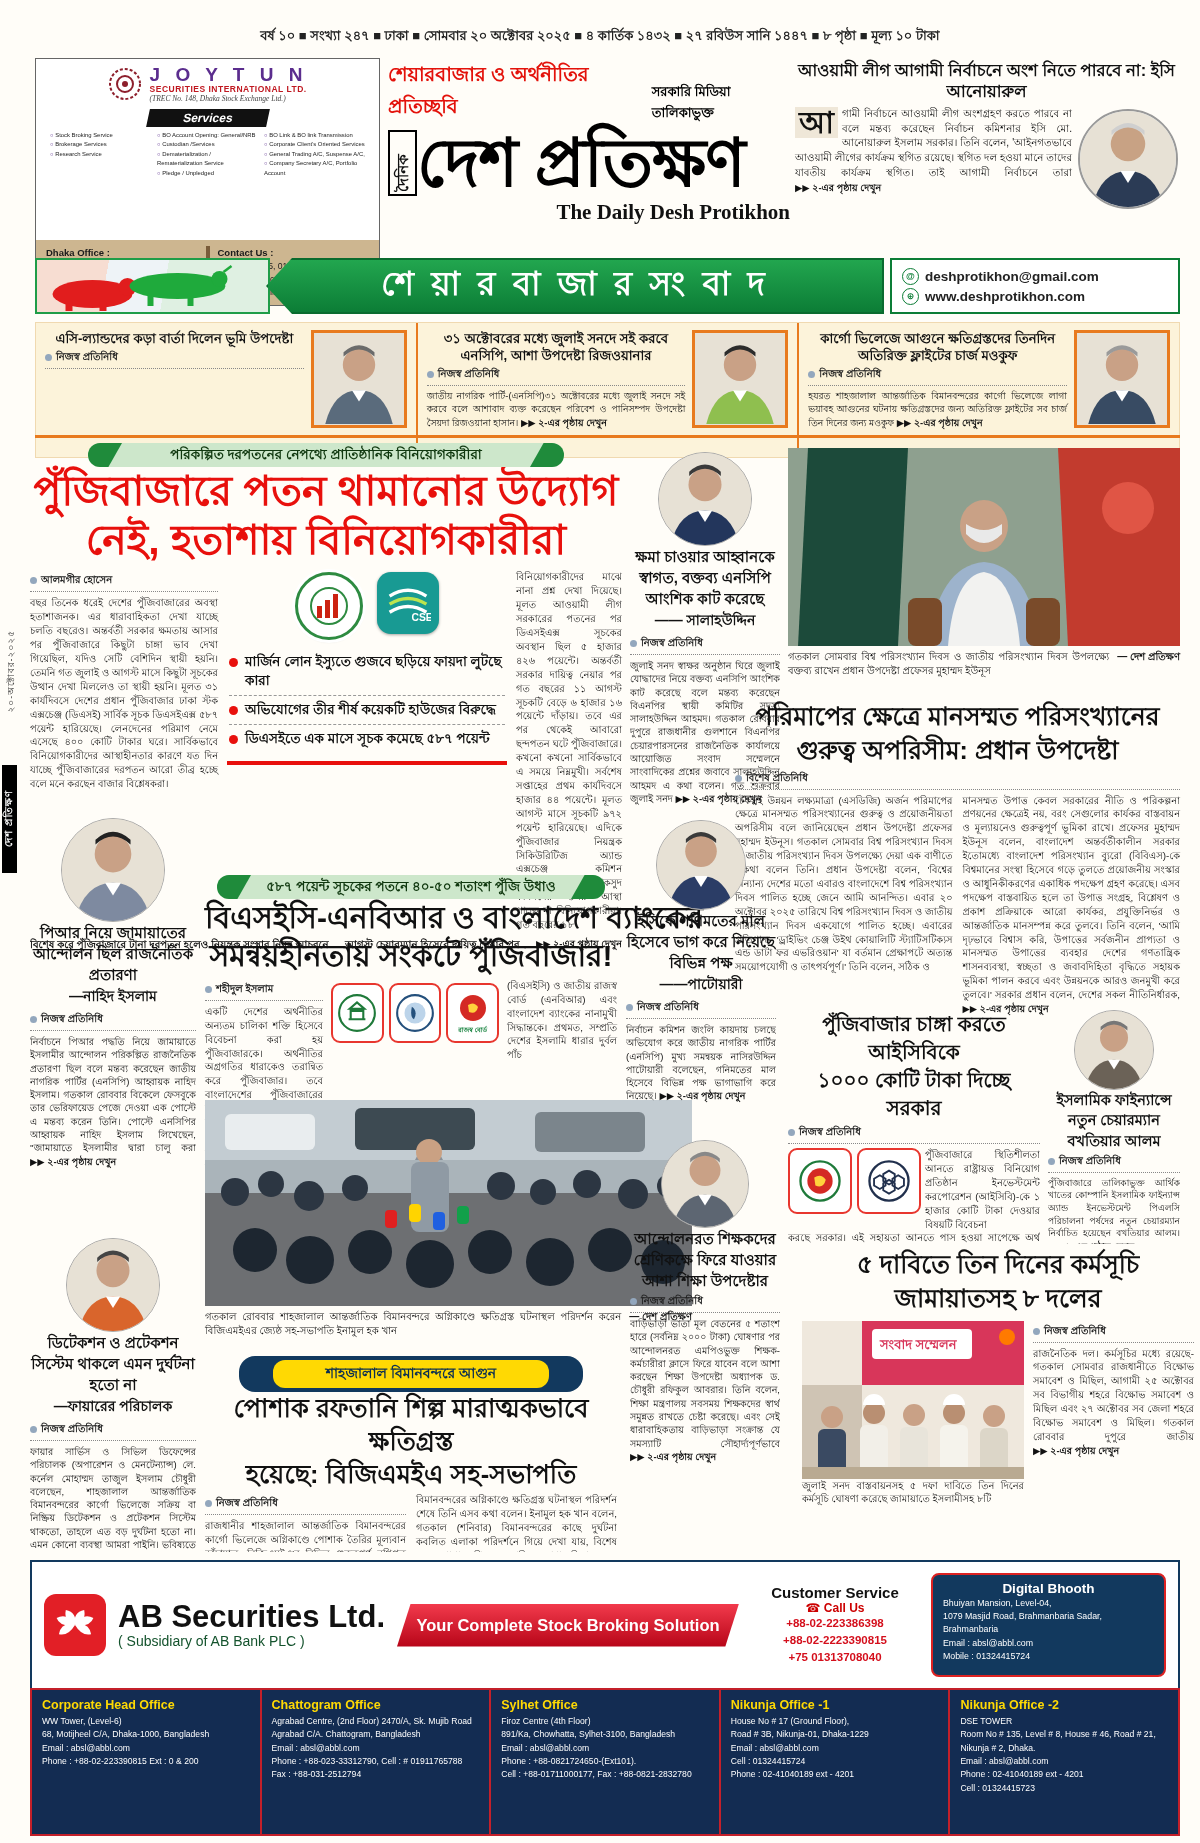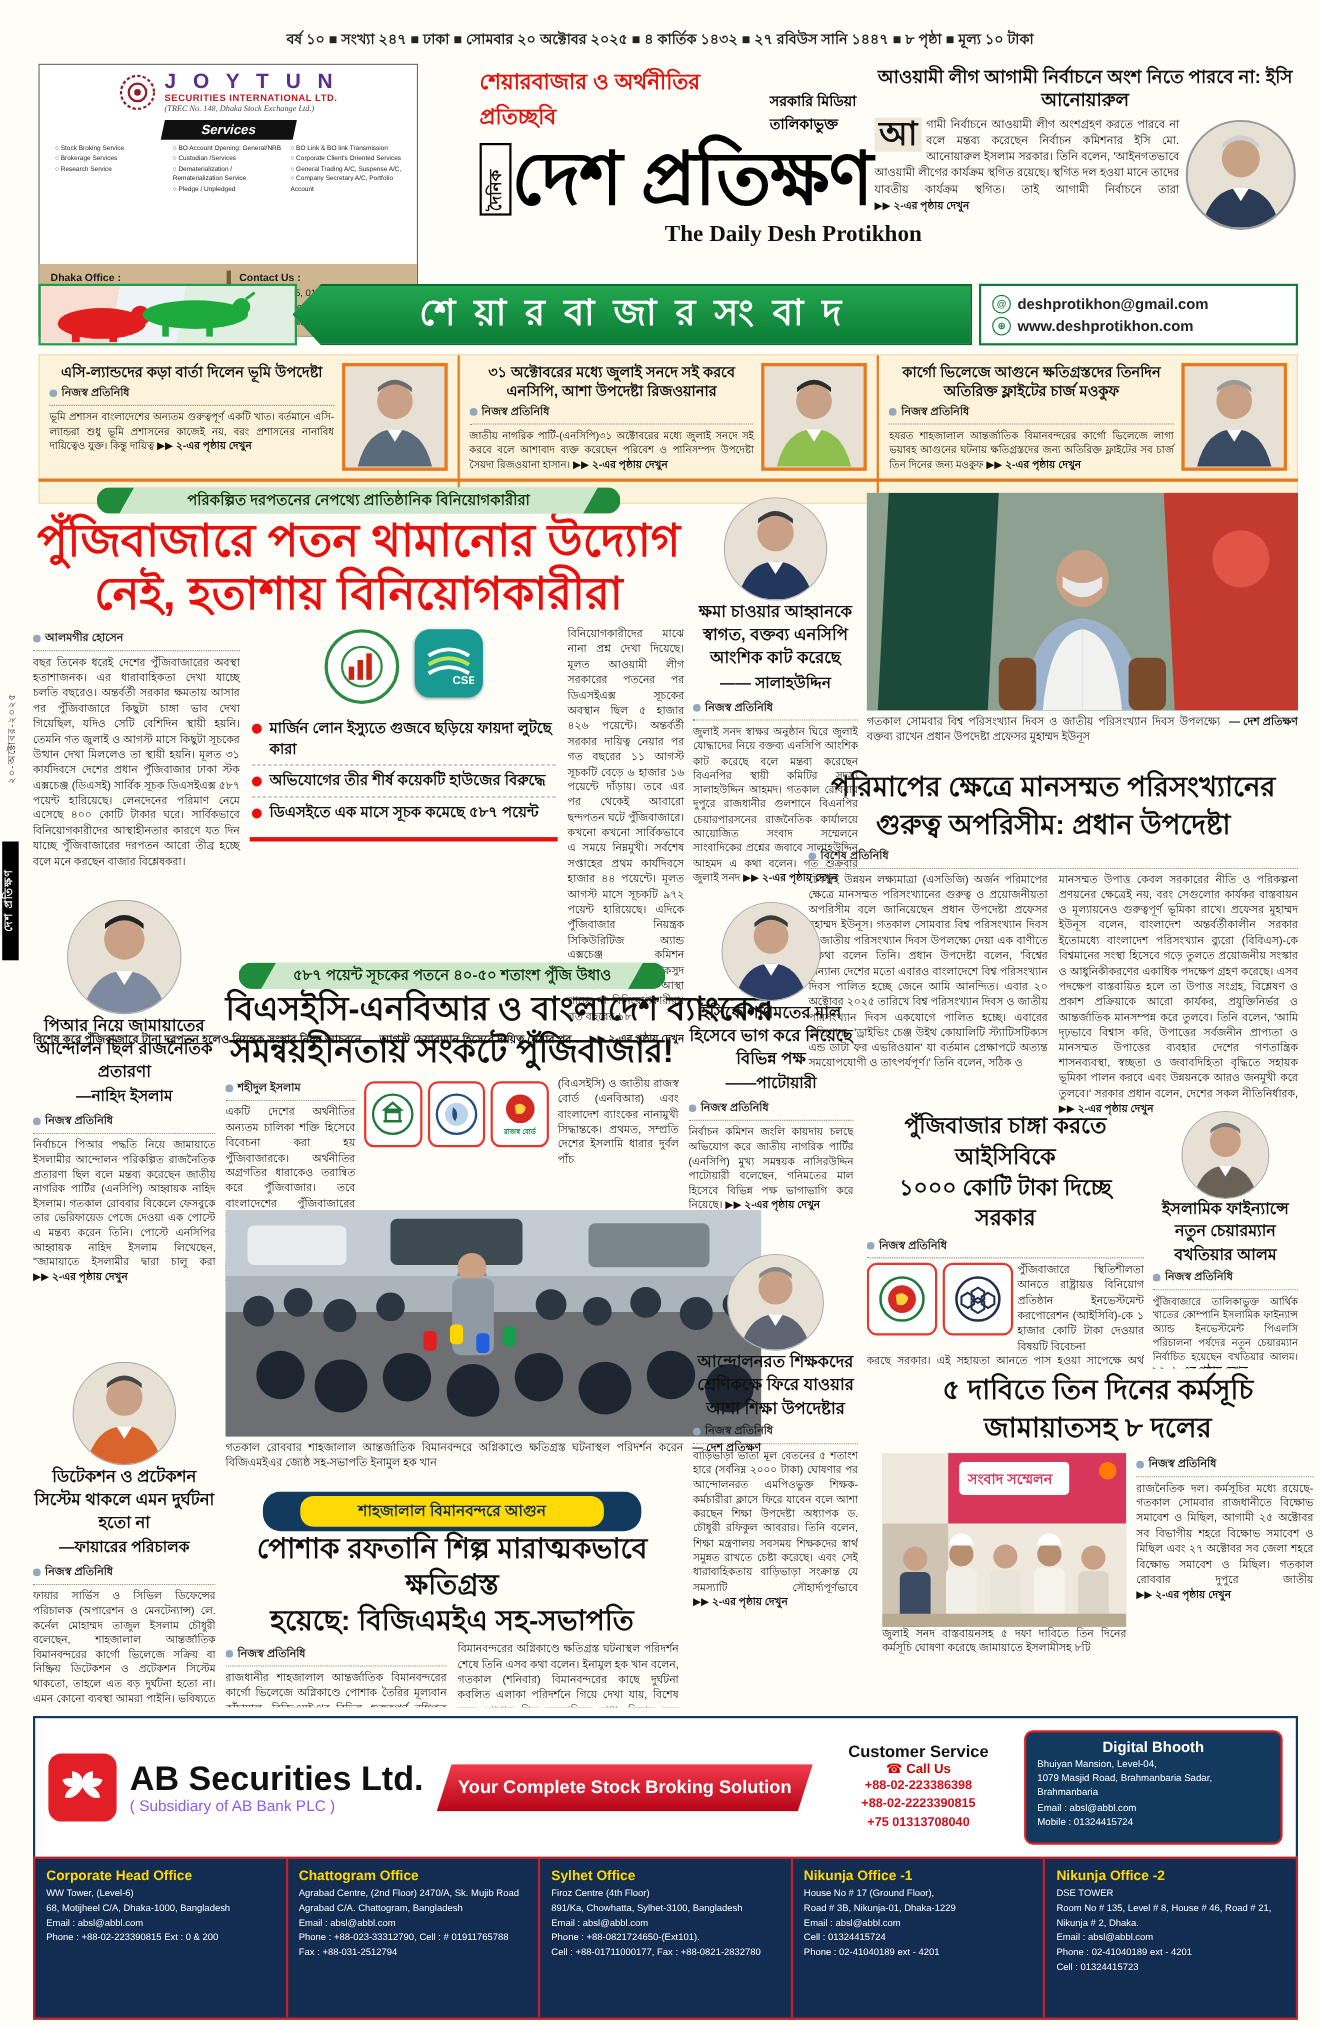--- a/index.html
+++ b/index.html
@@ -30,21 +30,21 @@
   .j-ribbon{margin:6px auto 4px auto;width:120px;background:#111;color:#fff;font-weight:bold;font-size:12px;text-align:center;padding:2px 0;transform:skewX(-12deg);}
   .j-services{display:flex;gap:6px;padding:0 6px;}
   .j-col{flex:1;font-size:5.9px;line-height:1.6;color:#222;}
   .j-col div::before{content:"○ ";color:#5b2d8e;}
   .j-bottom{position:absolute;left:0;bottom:0;width:100%;background:#cdb econ;background:#cdb690;display:flex;box-sizing:border-box;padding:6px 10px;gap:8px;}
   .j-bcol{flex:1;font-size:8.6px;line-height:1.5;color:#1a1a1a;}
   .j-blabel{font-weight:bold;font-size:9.5px;}
   .j-div{width:4px;background:#7a5c3a;}
 
   
-  #masthead{left:388px;top:60px;width:402px;height:245px;margin-left:48px;}
+  #masthead{left:388px;top:60px;width:402px;height:245px;}
   .m-row1{display:flex;align-items:flex-end;justify-content:space-between;}
   .m-tagline{color:#e3120b;font-weight:bold;font-size:19.5px;}
   .m-listed{color:#000;font-weight:bold;font-size:13px;}
   .m-logo-row{display:flex;align-items:center;margin-top:4px;}
   .m-daily{writing-mode:vertical-rl;transform:rotate(180deg);font-size:15px;font-weight:bold;border:2px solid #000;padding:2px 0;height:58px;display:flex;align-items:center;}
   .m-logo{font-size:67px;font-weight:bold;color:#000;line-height:1.05;letter-spacing:-1px;}
   .m-english{font-family:"Liberation Serif",serif;font-weight:bold;font-size:21px;text-align:right;margin-top:2px;}
 
   
   #ec{left:795px;top:60px;width:383px;height:246px;}
@@ -148,21 +148,21 @@
   .jm-row{display:flex;gap:9px;margin-top:5px;}
   .jm-left{width:222px;flex:none;}
   .jm-photo{width:222px;height:158px;background:#e9e2d7;position:relative;overflow:hidden;}
   .jm-right{flex:1;min-width:0;}
 
   
   #ad{left:30px;top:1560px;width:1150px;height:276px;}
   .ad-top{height:128px;border:2px solid #12395e;border-bottom:none;background:#fff;display:flex;align-items:center;gap:12px;padding:0 12px;box-sizing:border-box;}
   .ab-logo{width:62px;height:62px;border-radius:12px;background:#e21f26;display:flex;align-items:center;justify-content:center;flex:none;}
   .ab-brand{font-size:31px;font-weight:bold;color:#111;line-height:1.05;white-space:nowrap;}
-  .ab-sub{font-size:14px;color:#8b5cf6;}
+  .ab-sub{font-size:14px;color:#14532d;}
   .ribbon{flex:none;width:330px;background:linear-gradient(#f23a4c,#b70518);color:#fff;font-weight:bold;font-size:16.5px;text-align:center;padding:12px 6px;clip-path:polygon(4% 0,100% 0,96% 100%,0 100%);}
   .cs{width:168px;flex:none;text-align:center;}
   .cs-title{font-size:15px;font-weight:bold;}
   .cs-call{font-size:12px;font-weight:bold;color:#c00;}
   .cs-phone{font-size:11.5px;font-weight:bold;color:#d40f1c;line-height:1.45;white-space:nowrap;}
   .booth{flex:1;background:#12395e;border:2px solid #d22;border-radius:8px;color:#fff;padding:6px 10px;height:104px;box-sizing:border-box;}
   .booth-title{font-weight:bold;font-size:13.5px;text-align:center;margin-bottom:1px;}
   .booth-line{font-size:8.8px;line-height:1.5;}
   .ad-offices{height:148px;background:#132c52;border:2px solid #c3202a;display:flex;box-sizing:border-box;}
   .office{flex:1;padding:8px 10px;border-right:2px solid #c3202a;min-width:0;}
@@ -298,21 +298,20 @@
 
   <div class="abs" id="briefs">
     <div class="brief">
       <div class="b-text">
         <div class="b-title">এসি-ল্যান্ডদের কড়া বার্তা দিলেন ভূমি উপদেষ্টা</div>
         <div class="byline-row">
             <span class="byline-dot"></span>
             <span>নিজস্ব প্রতিনিধি</span>
           </div>
         <div class="dotted"></div>
-        <div class="b-body"><span>ভূমি প্রশাসন বাংলাদেশের অন্যতম গুরুত্বপূর্ণ একটি খাত। বর্তমানে এসি-ল্যান্ডরা শুধু ভূমি প্রশাসনের কাজেই নয়, বরং প্রশাসনের নানাবিধ দায়িত্বেও যুক্ত। কিন্তু দায়িত্ব</span> <span class="more">▶▶ ২-এর পৃষ্ঠায় দেখুন</span></div>
       </div>
       <div class="b-photo">
         <svg viewBox="0 0 64 64" width="100%" height="100%" style="--coat:#5a6b7c;--hair:#6b6b6b">
             <use href="#person"></use>
           </svg>
       </div>
     </div>
     <div class="brief">
       <div class="b-text">
         <div class="b-title">৩১ অক্টোবরের মধ্যে জুলাই সনদে সই করবে এনসিপি, আশা উপদেষ্টা রিজওয়ানার</div>

